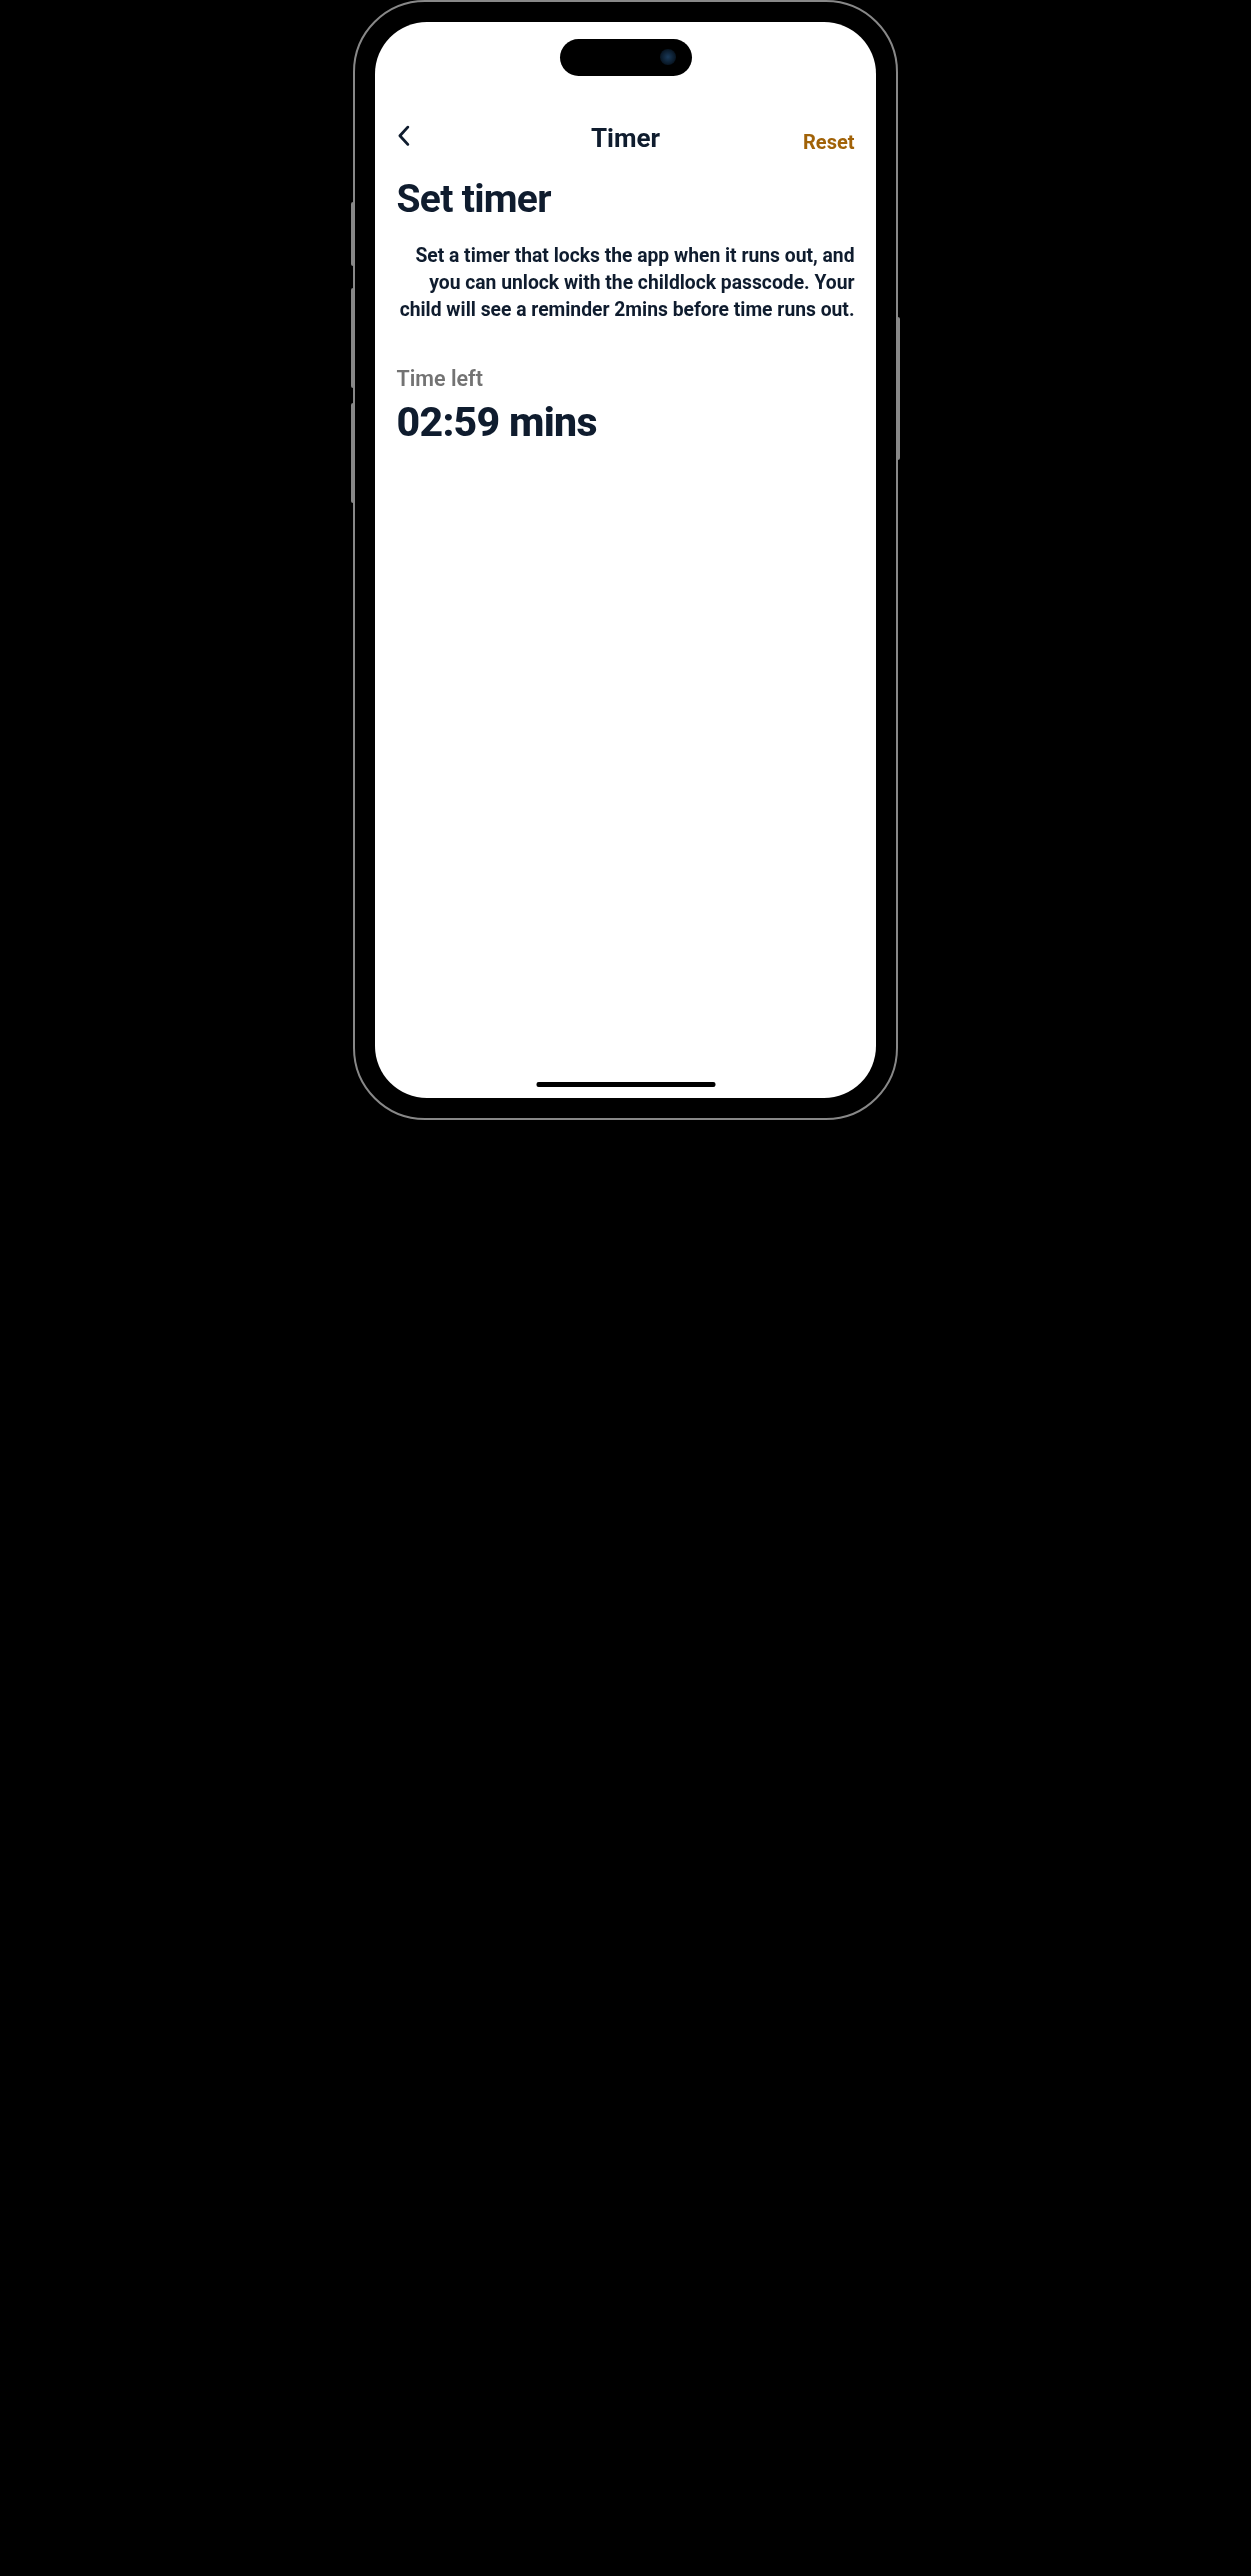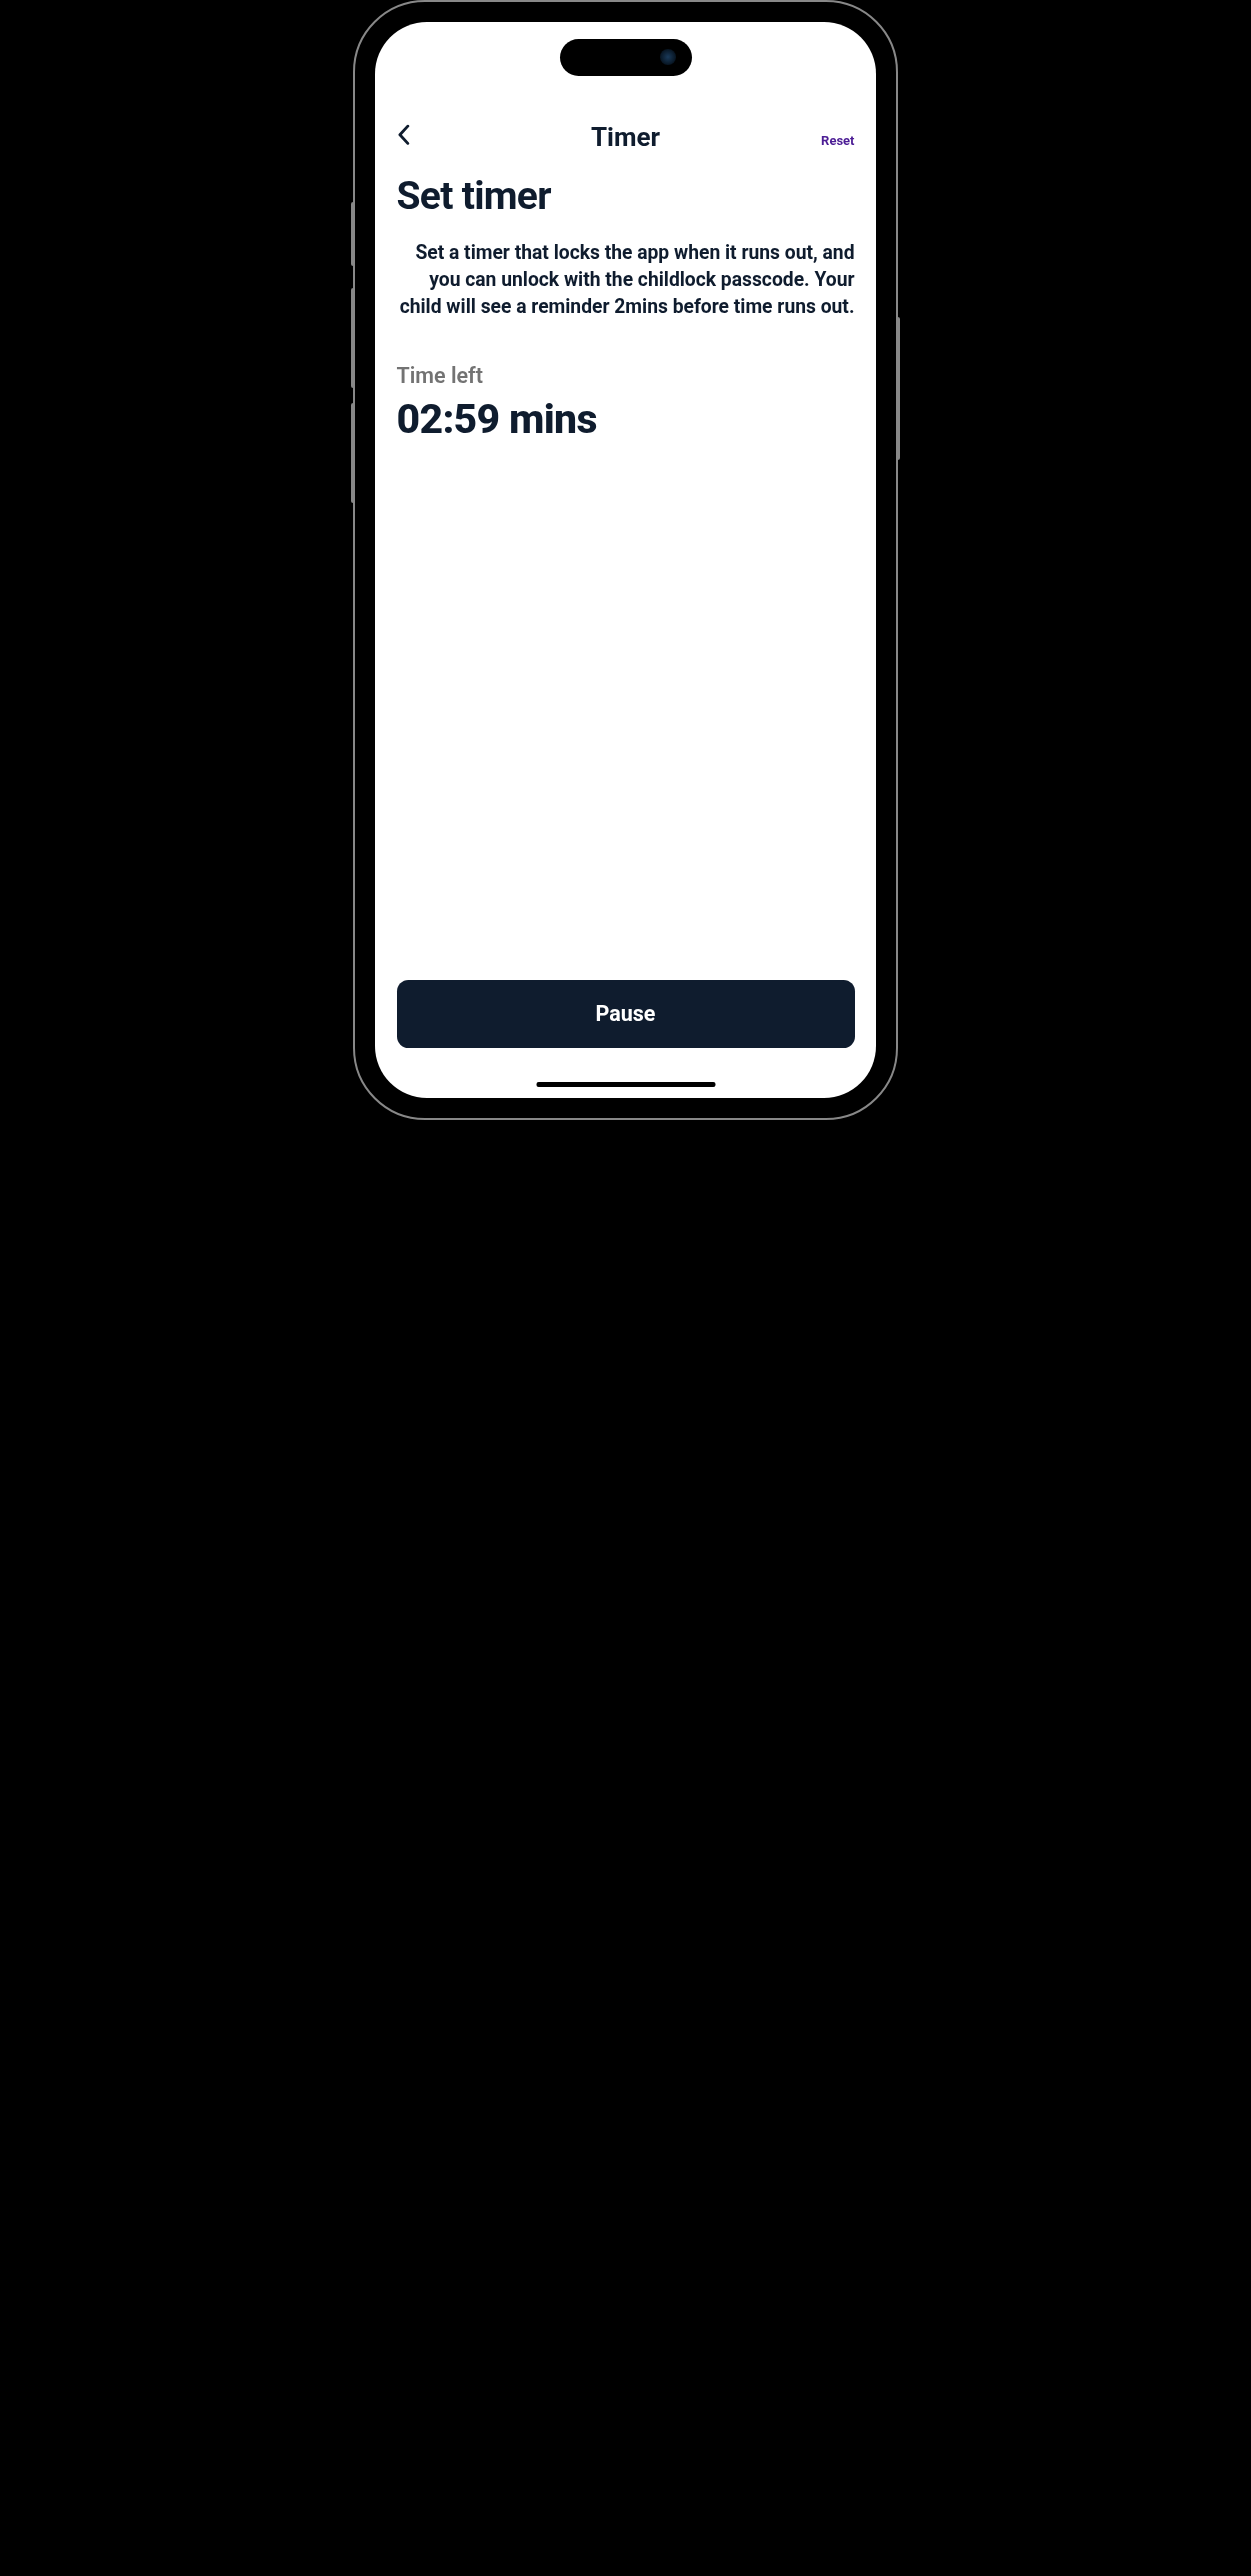--- a/index.html
+++ b/index.html
@@ -94,23 +94,23 @@
     }
     .nav-title {
       font-size: 26px;
       font-weight: 700;
       color: #0f1c2e;
       position: absolute;
       left: 50%;
       transform: translateX(-50%);
     }
     .reset-btn {
-      font-size: 13px;
-      font-weight: 700;
-      color: #4c1d95;
+      font-size: 20px;
+      font-weight: 700;
+      color: #a16207;
       cursor: pointer;
       margin-top: 8px;
     }
     .page-title {
       font-size: 39px;
       font-weight: 700;
       color: #0f1c2e;
       margin-bottom: 20px;
       letter-spacing: -0.7px;
     }
@@ -218,19 +218,18 @@
             </span>
           </div>
           <div class="nav-title">Timer</div>
           <div class="reset-btn">Reset</div>
         </div>
         <h1 class="page-title">Set timer</h1>
         <p class="description">Set a timer that locks the app when it runs out, and you can unlock with the childlock passcode. Your child will see a reminder 2mins before time runs out.</p>
         <div class="time-left-label">Time left</div>
         <div class="time-value">02:59 mins</div>
         <div class="spacer"></div>
-        <div class="pause-btn">Pause</div>
       </div>
       <div class="home-indicator"></div>
     </div>
   </div>
 </div>
 
 
 </body></html>

